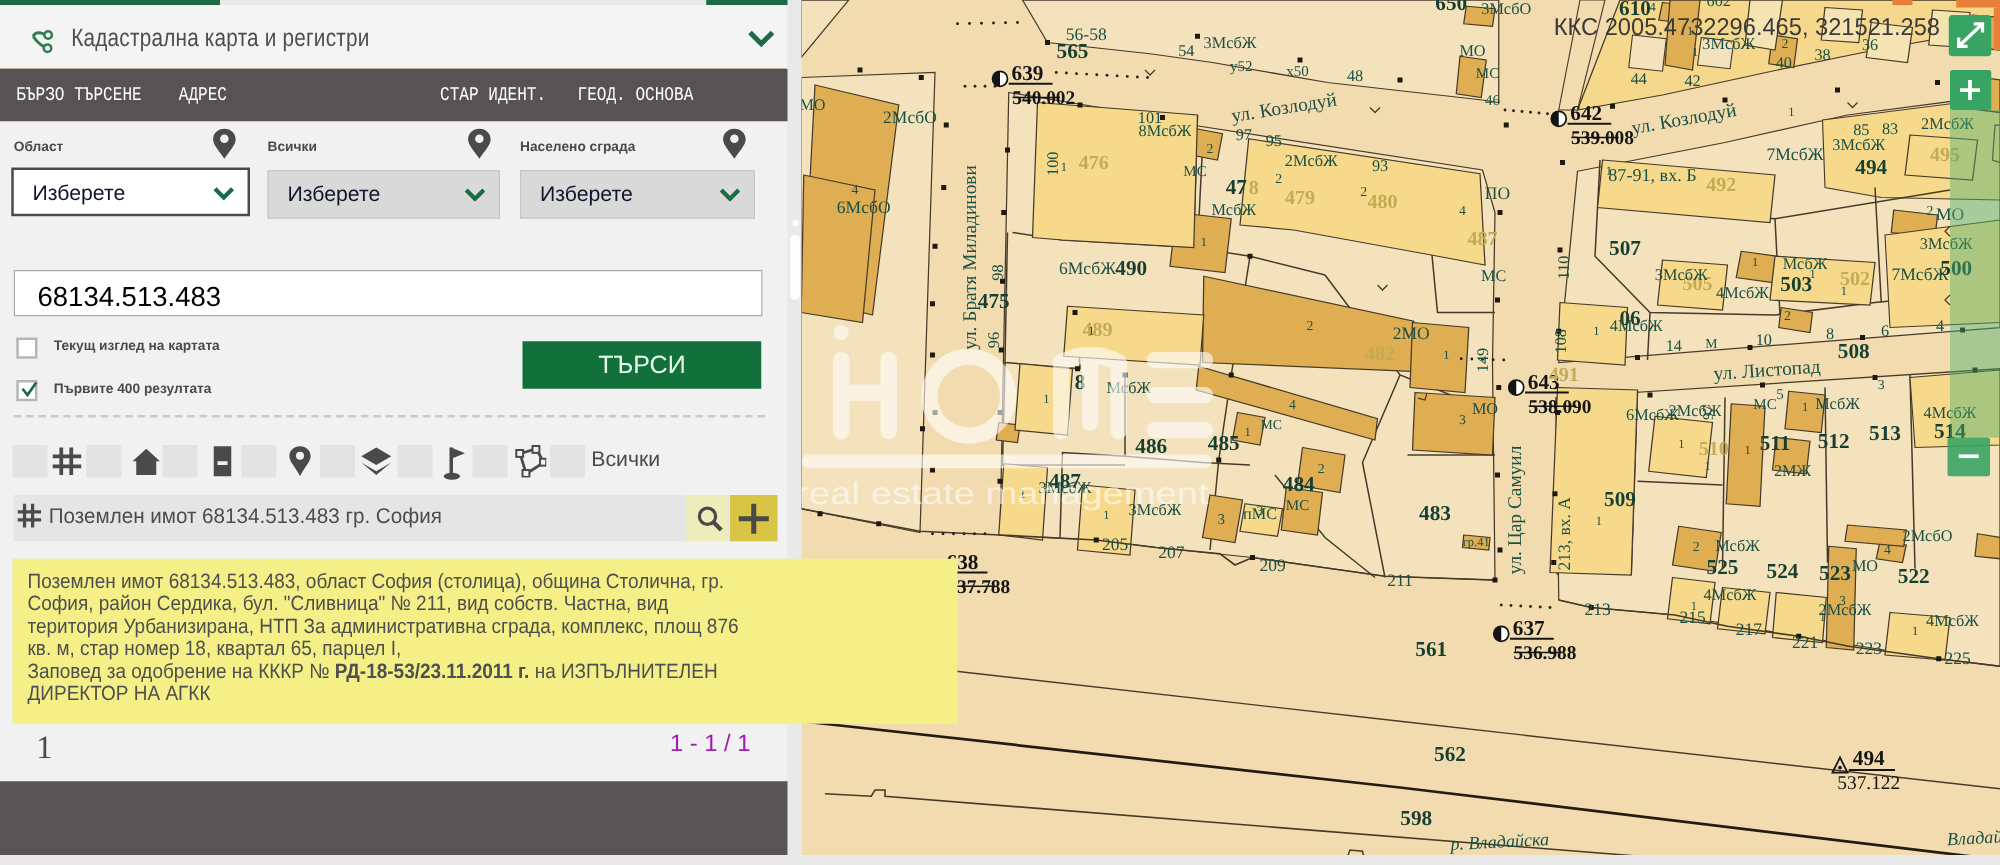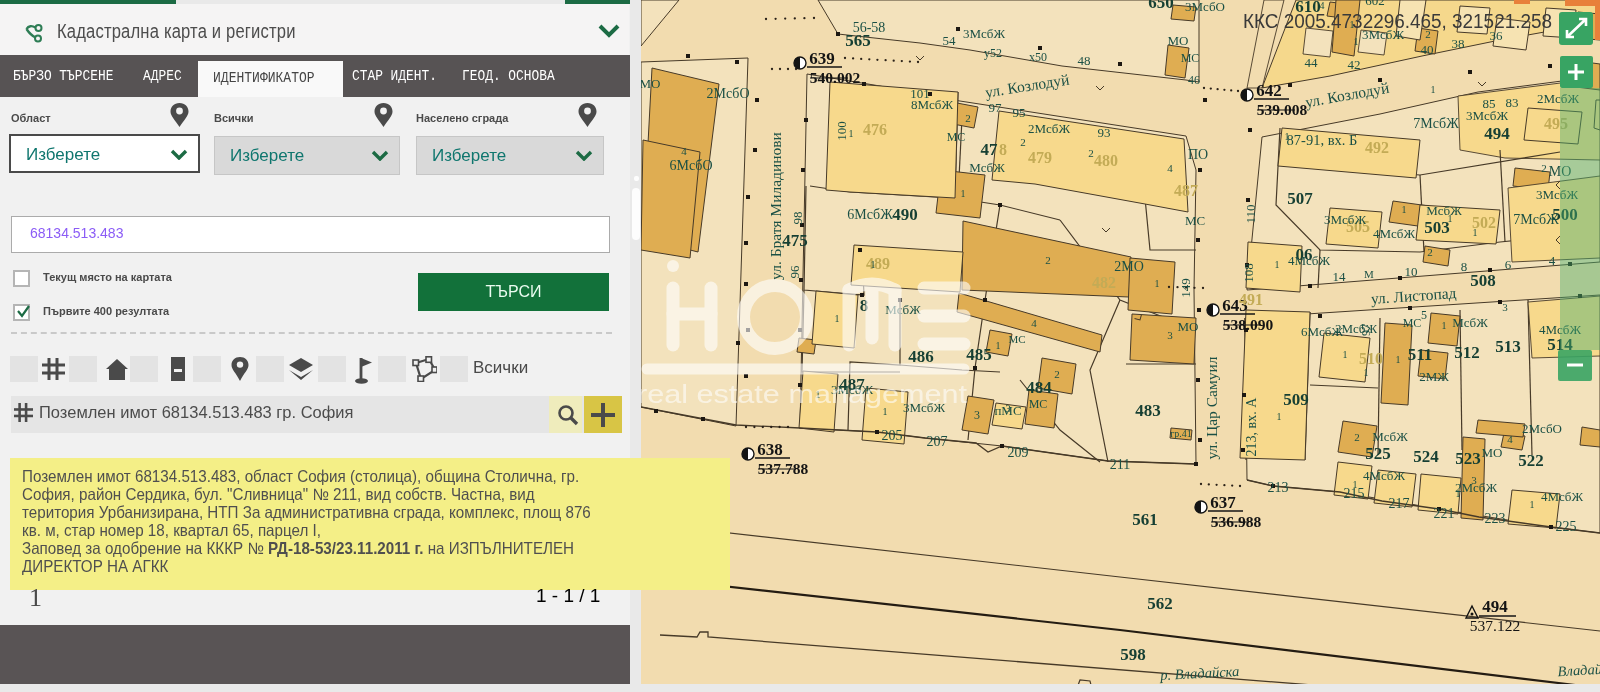--- a/index.html
+++ b/index.html
@@ -17,40 +17,40 @@
   
   #tabs{left:0;top:55px;width:630px;height:42px;background:#575354;font-family:Liberation Mono, monospace;}
   .tab{position:absolute;top:0;height:42px;line-height:42px;color:#fff;font-size:15.5px;transform:scaleX(.83);transform-origin:0 50%;}
   #tabactive{position:absolute;left:198px;top:6px;width:145px;height:36px;background:#f9f9f9;}
   #tabactive span{position:absolute;left:15px;top:0;height:36px;line-height:34px;color:#454545;font-size:15.5px;transform:scaleX(.84);transform-origin:0 50%;white-space:nowrap;}
   
   .flabel{font-weight:bold;font-size:11px;color:#4a4a4a;}
   .dd{position:absolute;height:39px;box-sizing:border-box;}
   .dd1{background:#fff;border:2px solid #4a4a4a;}
   .ddg{background:#d9d9d9;border:1px solid #c6c6c6;}
-  .ddtext{position:absolute;left:15px;top:9px;font-size:17px;color:#0f766e;}
+  .ddtext{position:absolute;left:15px;top:9px;font-size:17px;color:#0f172a;}
   
   #biginput{left:11px;top:216px;width:599px;height:37px;background:#fff;border:1px solid #ababab;box-sizing:border-box;}
-  #biginputtext{left:30px;top:225px;font-size:14px;color:#8b5cf6;}
+  #biginputtext{left:30px;top:225px;font-size:22px;color:#000000;}
   .cb{position:absolute;width:17px;height:17px;background:#fff;border:2px solid #b5b5b5;box-sizing:border-box;}
-  #searchbtn{left:418px;top:273px;width:191px;height:38px;background:#12713a;color:#eafcf0;font-size:16px;text-align:center;line-height:38px;}
+  #searchbtn{left:418px;top:273px;width:191px;height:38px;background:#12713a;color:#eafcf0;font-size:20px;text-align:center;line-height:38px;}
   #dashsep{left:11px;top:332px;width:601px;border-top:2px dashed #c9c9c9;height:0;}
   
   .isq{position:absolute;top:356px;width:28px;height:26px;background:#e3e3e3;}
   .irow-ic{position:absolute;top:356px;color:#4a4a4a;}
   
   #resrow{left:11px;top:396px;width:575px;height:37px;background:#e5e5e5;}
   #resmag{left:549px;top:396px;width:33px;height:37px;background:#efecbc;}
   #resplus{left:584px;top:396px;width:38px;height:37px;background:#d8c545;}
   #restext{left:39px;top:403px;font-size:17px;color:#4c4c4c;transform:scaleX(.97);transform-origin:0 0;white-space:nowrap;}
   
-  #yellow{left:10px;top:458px;width:720px;height:132px;background:#f4ef87;}
+  #yellow{left:10px;top:447px;width:720px;height:132px;background:#f4ef87;padding-left:36px;}
   #yellow .t{position:absolute;left:12px;top:10px;font-size:16.5px;line-height:17.9px;color:#4f4f4f;white-space:nowrap;transform:scaleX(.92);transform-origin:0 0;}
   #pag1{left:29px;top:583px;font-family:"Liberation Serif",serif;font-size:26px;color:#4a4a4a;}
-  #pagr{left:536px;top:585px;font-size:19px;color:#000000;}
+  #pagr{left:536px;top:585px;font-size:19px;color:#a21caf;}
   #footer{left:0;top:625px;width:630px;height:59px;background:#595455;}
   #bottomstrip{left:0;top:684px;width:1600px;height:8px;background:#e9e9e9;}
   #gapcol{left:630px;top:0;width:11px;height:692px;background:#e9e9e9;}
   #mapwrap{left:641px;top:0;width:959px;height:692px;overflow:hidden;}
 </style>
 </head>
 <body>
 <div id="page">
 
   <div id="mapwrap" class="abs">
@@ -528,23 +528,20 @@
       <circle cx="13" cy="17.5" r="3" fill="#f5f4f4" stroke="#2e7d55" stroke-width="2"></circle>
     </svg>
     <div id="htitle" class="abs">Кадастрална карта и регистри</div>
     <svg class="abs" style="left:598px;top:20px" width="22" height="14" viewBox="0 0 22 14">
       <path d="M2 2 L11 11 L20 2" stroke="#1c6b44" stroke-width="4" fill="none"></path>
     </svg>
   </div>
   <div id="tabs" class="abs">
     <span class="tab" style="left:13px">БЪРЗО ТЪРСЕНЕ</span>
     <span class="tab" style="left:143px">АДРЕС</span>
-    <div id="tabactive">
-        <span>ИДЕНТИФИКАТОР</span>
-      </div>
     <span class="tab" style="left:352px">СТАР ИДЕНТ.</span>
     <span class="tab" style="left:462px">ГЕОД. ОСНОВА</span>
   </div>
 
   <div class="abs flabel" style="left:11px;top:112px">Област</div>
   <div class="abs flabel" style="left:214px;top:112px">Всички</div>
   <div class="abs flabel" style="left:416px;top:112px">Населено сграда</div>
 
   <svg class="abs" style="left:169px;top:102px" width="21" height="26" viewBox="0 0 21 26">
       <path d="M10.5 1 C 5 1 1.5 5 1.5 9.5 C 1.5 14 6 18 10.5 25 C 15 18 19.5 14 19.5 9.5 C 19.5 5 16 1 10.5 1 Z" fill="#4a4a4a"></path>
@@ -574,21 +571,21 @@
   <div class="dd ddg" style="left:416px;top:136px;width:188px;">
       <span class="ddtext">Изберете</span>
     <svg style="position:absolute;right:10px;top:13px" width="18" height="11" viewBox="0 0 18 11">
         <path d="M2 2 L9 9 L16 2" stroke="#1c6b44" stroke-width="3.4" fill="none"></path>
       </svg>
   </div>
   <div id="biginput" class="abs"></div>
   <div id="biginputtext" class="abs">68134.513.483</div>
 
   <div class="cb" style="left:13px;top:270px;"></div>
-  <div class="abs flabel" style="left:43px;top:271px">Текущ място на картата</div>
+  <div class="abs flabel" style="left:43px;top:271px">Текущ изглед на картата</div>
   <div class="cb" style="left:13px;top:304px;"></div>
   <svg class="abs" style="left:15px;top:303px" width="17" height="17" viewBox="0 0 17 17">
       <path d="M3 8 L7 13 L14 3" stroke="#1c6b44" stroke-width="2.2" fill="none"></path>
     </svg>
   <div class="abs flabel" style="left:43px;top:305px">Първите 400 резултата</div>
   <div id="searchbtn" class="abs">ТЪРСИ</div>
   <div id="dashsep" class="abs"></div>
 
   <div class="isq" style="left:10px"></div>
   <div class="isq" style="left:69px"></div>

